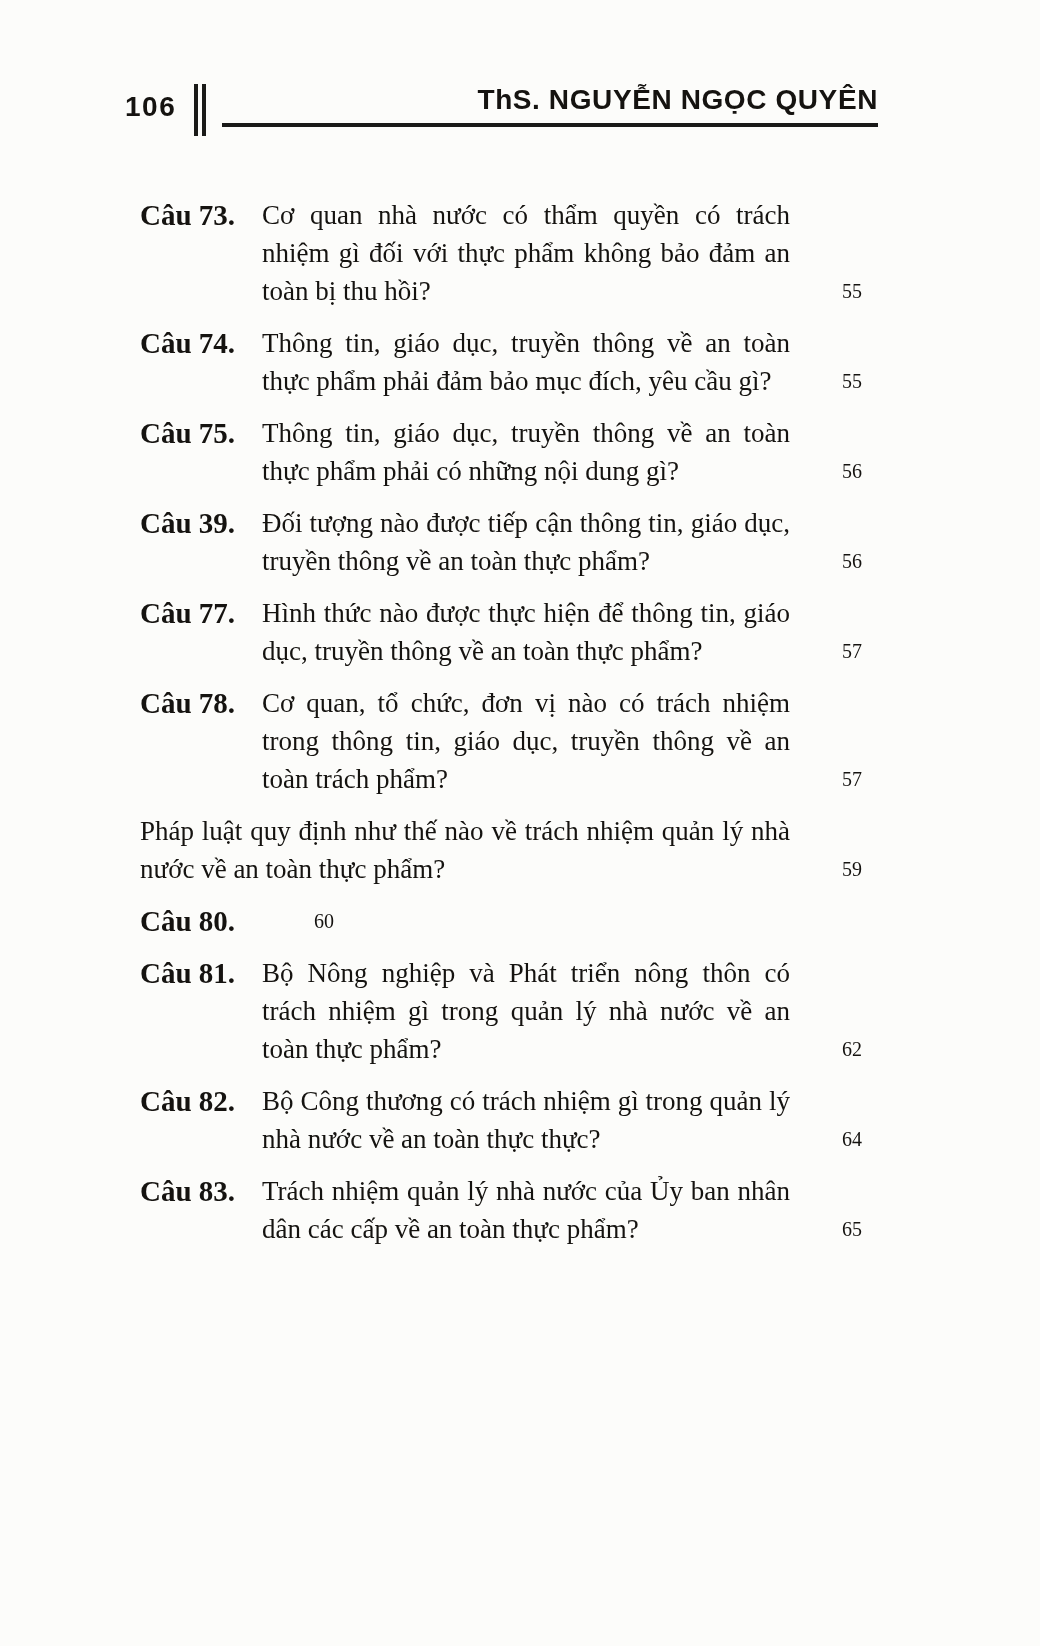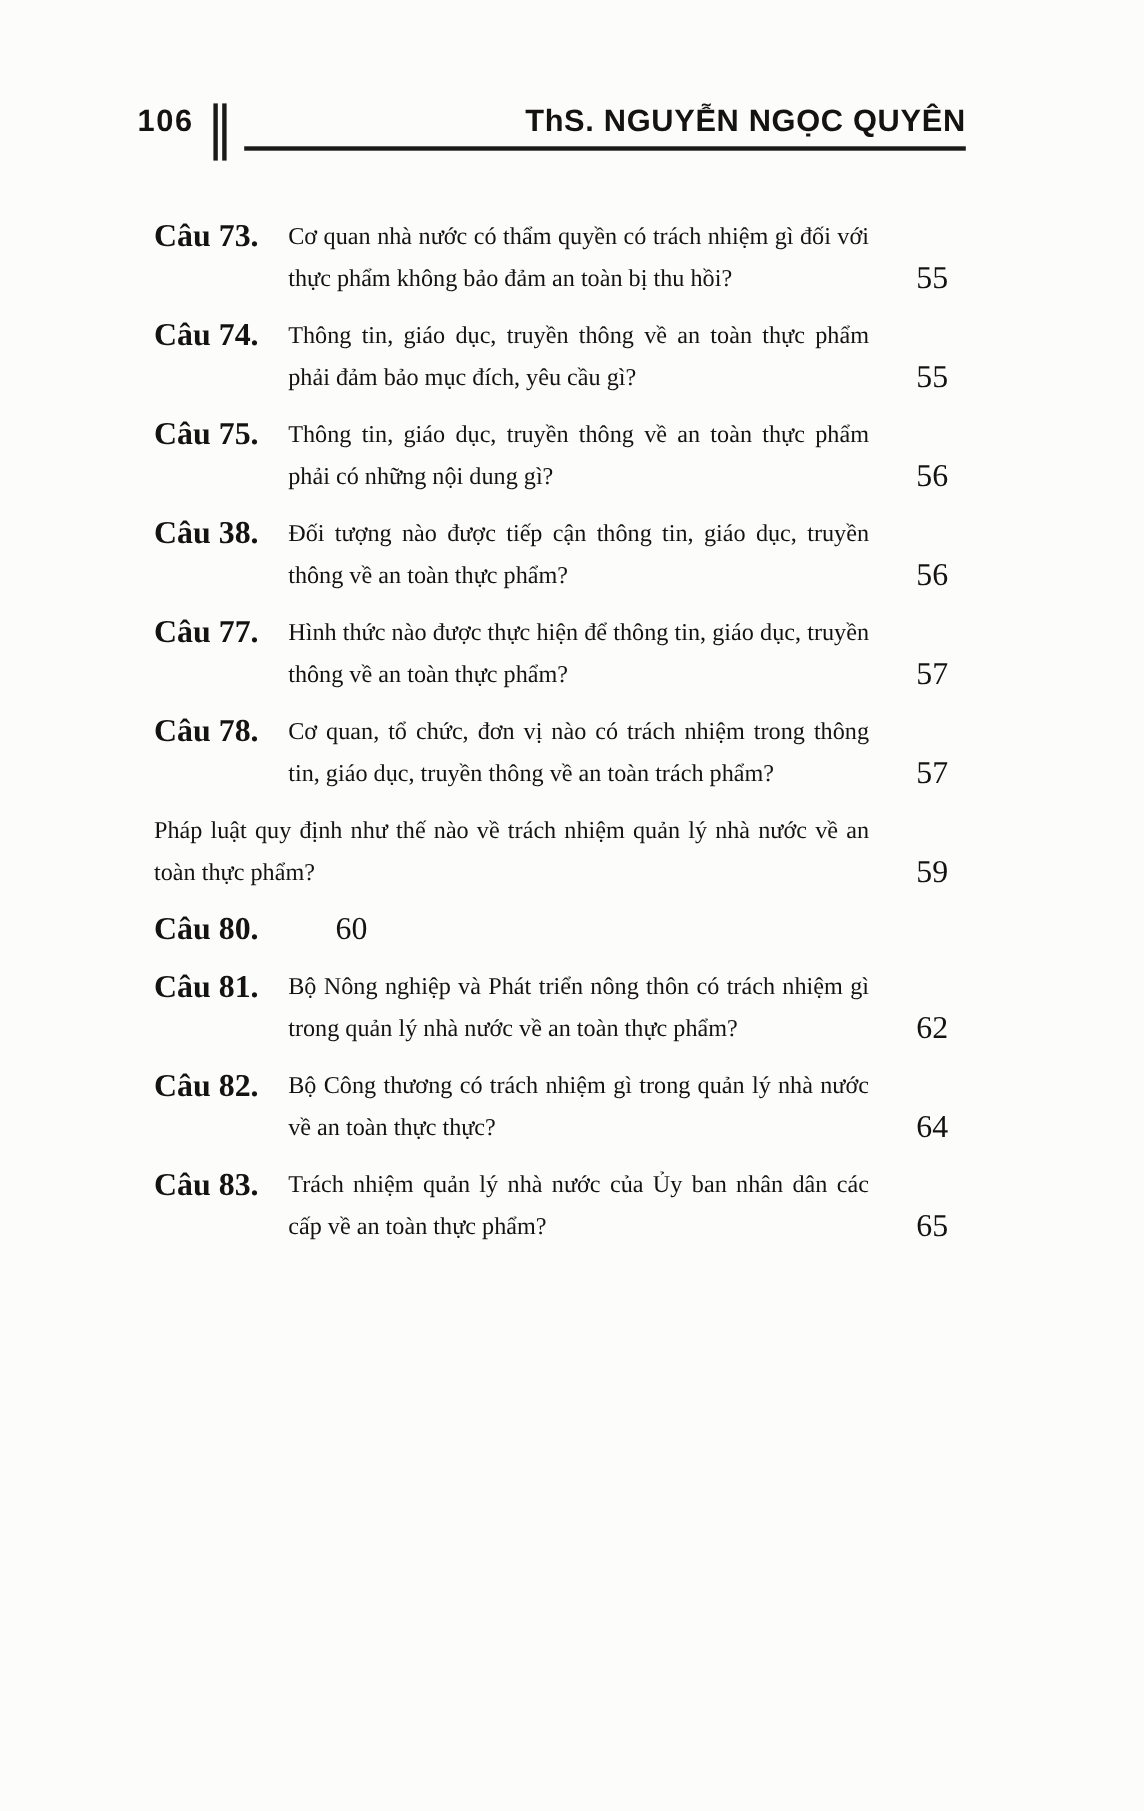--- a/index.html
+++ b/index.html
@@ -14,24 +14,25 @@
     margin: 0 auto;
     background: #fcfcfa;
     color: #151310;
     font-family: "Liberation Serif", serif;
     overflow: hidden;
   }
 
   
   .header {
     position: absolute;
-    top: 94px;
+    top: 84px;
     left: 125px;
     right: 162px;
     display: flex;
+    align-items: flex-end;
   }
   .page-num {
     font-family: "Liberation Sans", sans-serif;
     font-weight: 600;
     font-size: 28px;
     letter-spacing: 1.5px;
     padding-bottom: 4px;
   }
   .ornament {
     display: flex;
@@ -71,31 +72,31 @@
   }
   .entry-label {
     width: 122px;
     flex: 0 0 122px;
     font-weight: bold;
     font-size: 29px;
     line-height: 38px;
   }
   .entry-text {
     flex: 1;
-    font-size: 22px;
+    font-size: 27px;
     line-height: 38px;
     text-align: justify;
     text-justify: inter-word;
   }
   .entry-page {
     flex: 0 0 72px;
     width: 72px;
     align-self: flex-end;
     text-align: right;
-    font-size: 29px;
+    font-size: 20px;
     line-height: 38px;
   }
 </style>
 </head>
 <body>
 
 <div class="page">
 
   <div class="header">
     <div class="page-num">106</div>
@@ -121,21 +122,21 @@
       <div class="entry-page">55</div>
     </div>
 
     <div class="entry">
       <div class="entry-label">Câu 75.</div>
       <div class="entry-text">Thông tin, giáo dục, truyền thông về an toàn thực phẩm phải có những nội dung gì?</div>
       <div class="entry-page">56</div>
     </div>
 
     <div class="entry">
-      <div class="entry-label">Câu 38.</div>
+      <div class="entry-label">Câu 39.</div>
       <div class="entry-text">Đối tượng nào được tiếp cận thông tin, giáo dục, truyền thông về an toàn thực phẩm?</div>
       <div class="entry-page">56</div>
     </div>
 
     <div class="entry">
       <div class="entry-label">Câu 77.</div>
       <div class="entry-text">Hình thức nào được thực hiện để thông tin, giáo dục, truyền thông về an toàn thực phẩm?</div>
       <div class="entry-page">57</div>
     </div>
 

